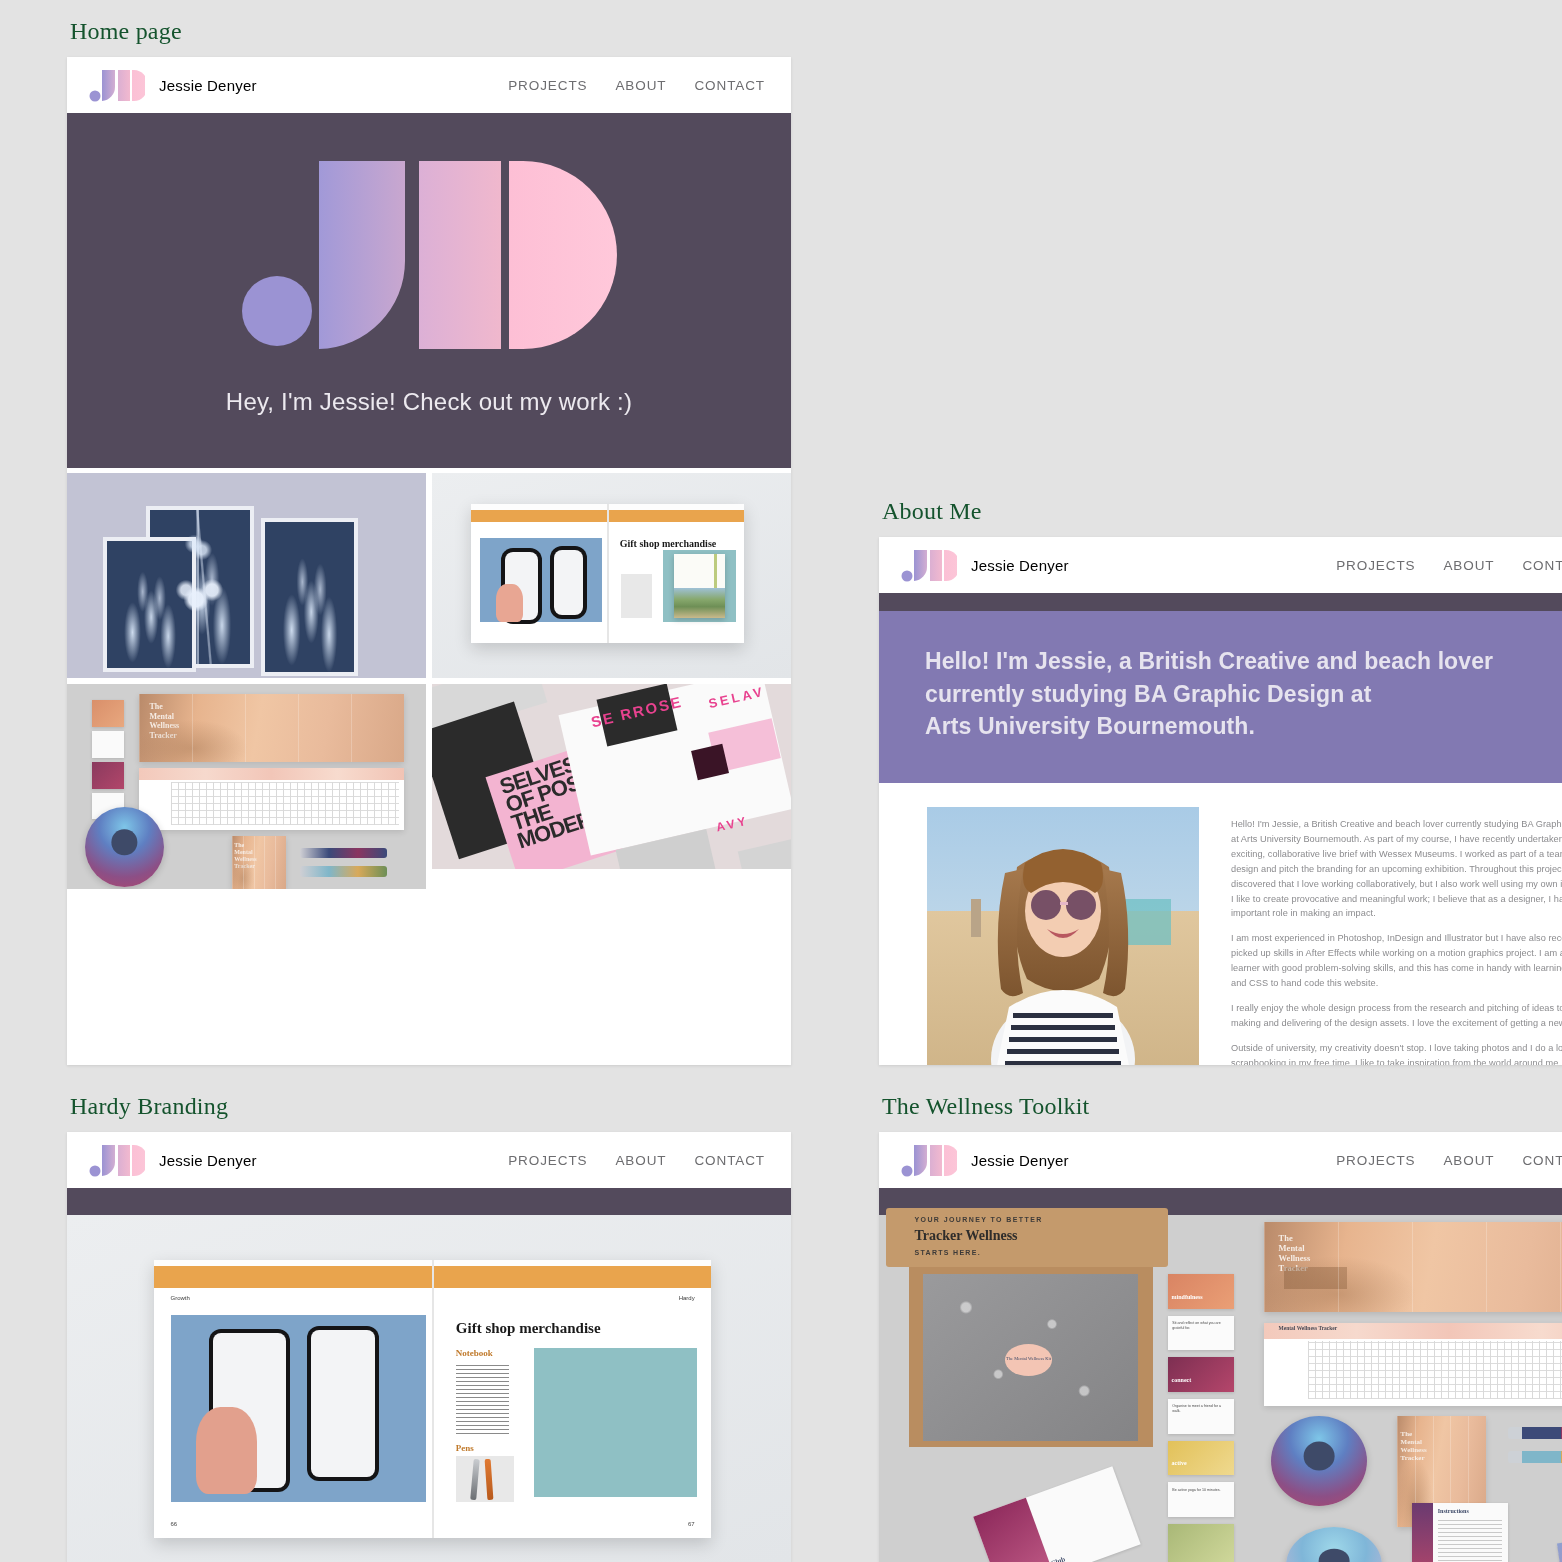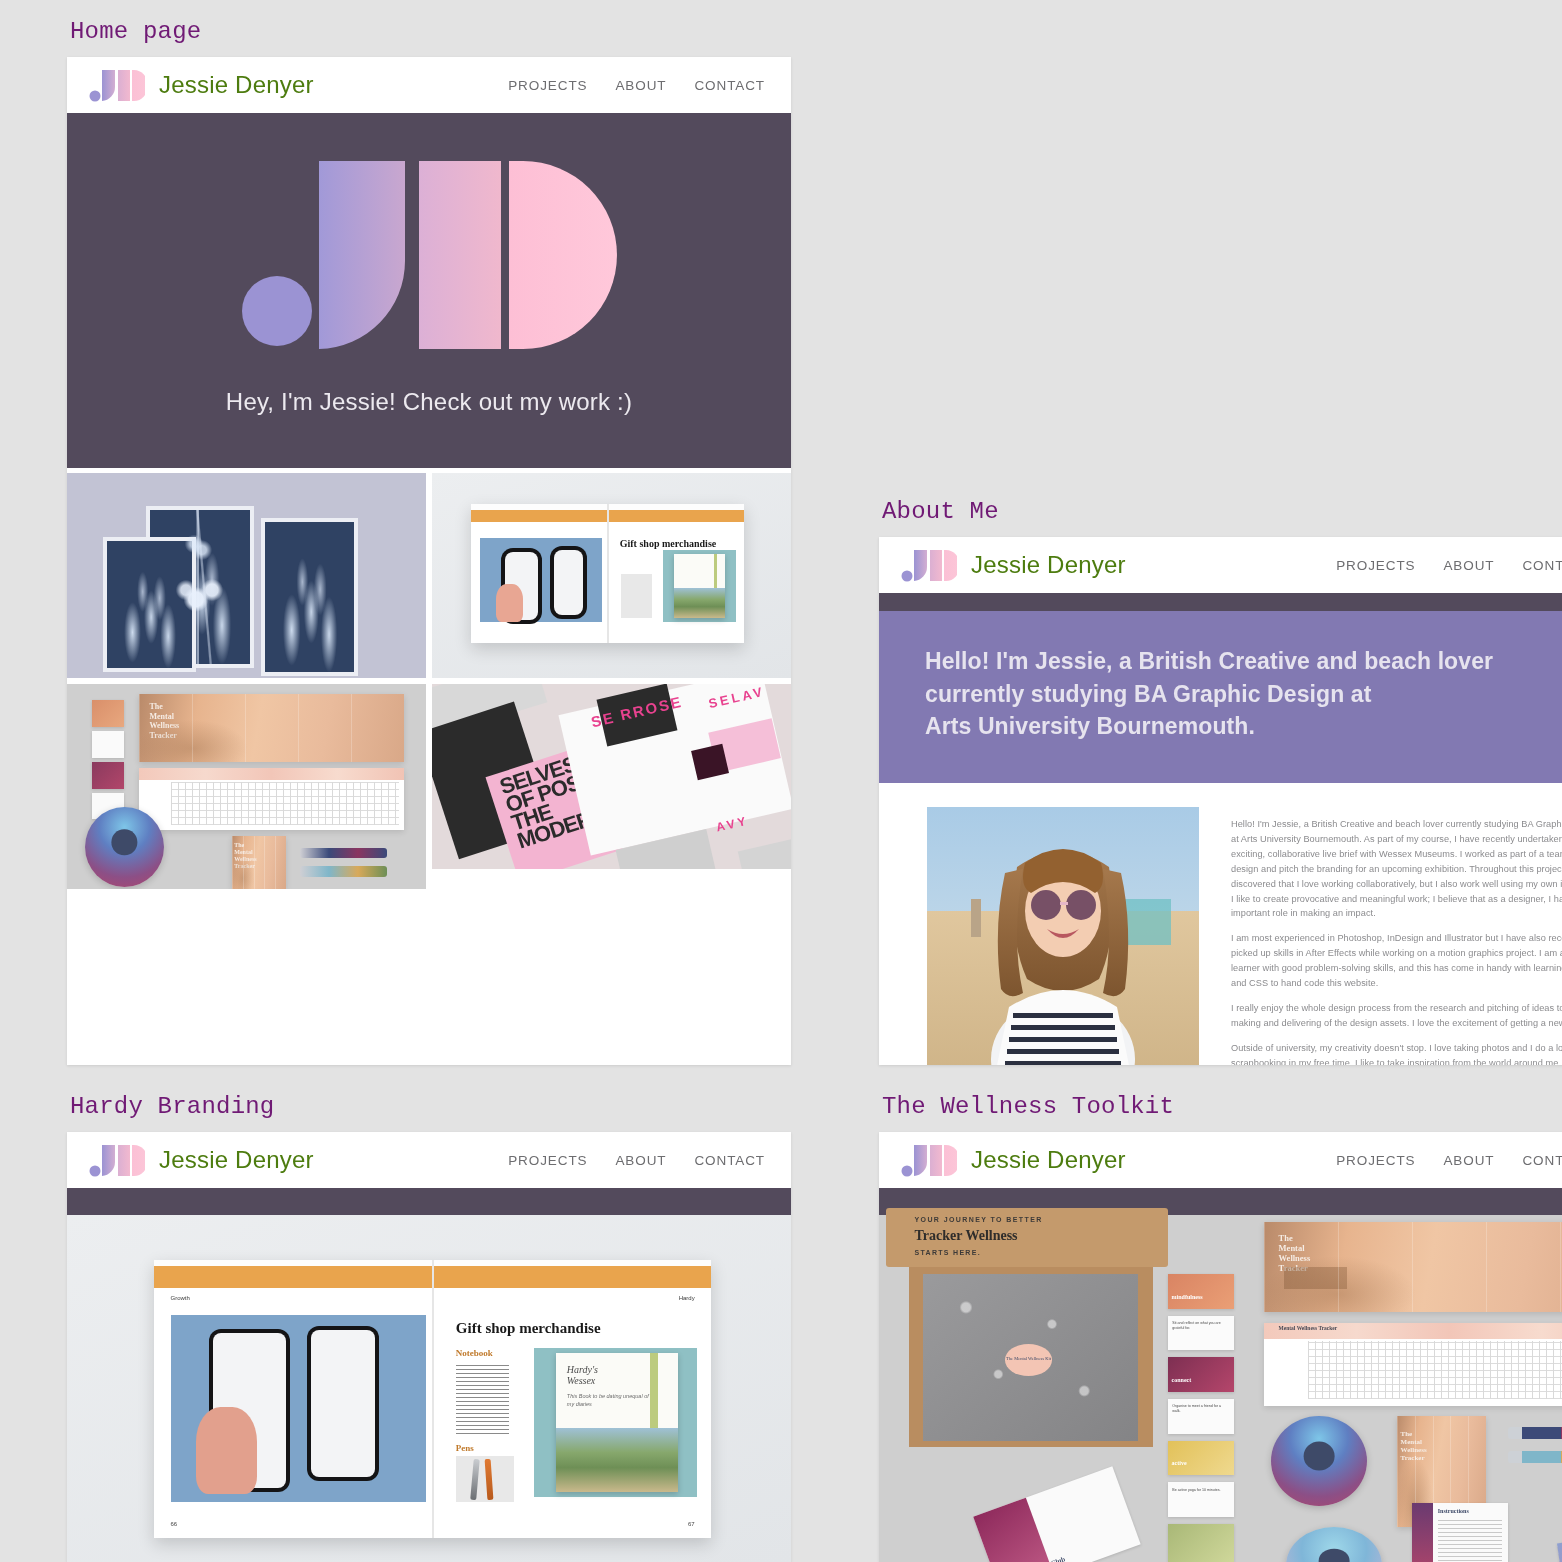--- a/index.html
+++ b/index.html
@@ -7,23 +7,23 @@
     width: 1562px; height: 1562px;
     background: #e3e3e3;
     font-family: "Liberation Sans", sans-serif;
     overflow: hidden;
   }
   .stage { position: relative; width: 1562px; height: 1562px; }
 
   .panel-label {
     position: absolute;
     font-size: 24px;
-    color: #701a75;
+    color: #14532d;
     letter-spacing: 0.2px;
-    font-family: Liberation Mono, monospace;
+    font-family: Liberation Serif, serif;
     white-space: nowrap;
   }
 
   .browser {
     position: absolute;
     background: #ffffff;
     overflow: hidden;
     box-shadow: 0 1px 3px rgba(0,0,0,0.10);
   }
 
@@ -45,22 +45,22 @@
     gap: 28px;
     padding-right: 8px;
   }
   .navlinks span {
     font-size: 13.5px;
     letter-spacing: 0.9px;
     color: #6d6d70;
     font-family: "Liberation Sans", sans-serif;
   }
   .brand-name {
-    font-size: 24px;
-    color: #4d7c0f;
+    font-size: 15px;
+    color: #000000;
     letter-spacing: 0.2px;
     font-family: "Liberation Sans", sans-serif;
   }
 
   
   .hero {
     background: #534a5c;
     position: relative;
     height: 355px;
   }
@@ -549,29 +549,20 @@
             <div class="hdr-serif" style="position:absolute; left:8%; top:30%; font-size:9px; color:#c07a2c; font-weight:bold;">Notebook</div>
             <div style="position:absolute; left:8%; top:36%; width:19%;
                         background:repeating-linear-gradient(0deg,#8a8a8a 0 1px, transparent 1px 4px);
                         height:26%;"></div>
             <div class="hdr-serif" style="position:absolute; left:8%; top:65%; font-size:9px; color:#c07a2c; font-weight:bold;">Pens</div>
             <div class="pens" style="left:8%; top:70%; width:21%; bottom:13%;">
               <div style="position:absolute; left:28%; top:6%; width:10%; height:88%; background:linear-gradient(180deg,#c9ccd0,#6b6f73); border-radius:2px; transform:rotate(5deg);"></div>
               <div style="position:absolute; left:52%; top:6%; width:10%; height:88%; background:linear-gradient(180deg,#e07a33,#b85a1c); border-radius:2px; transform:rotate(-4deg);"></div>
             </div>
             <div class="teal-block" style="left:36%; top:30%; right:5%; bottom:15%;"></div>
-            <div class="notebook" style="left:44%; top:32%; right:12%; bottom:17%;">
-              <div class="strap"></div>
-              <div class="cliff"></div>
-              <div class="hdr-serif" style="position:absolute; left:9%; top:9%; font-size:10px; color:#4c4c4c; font-style:italic; line-height:1.05;">
-                <span>Hardy's</span><br>
-                <span>Wessex</span>
-              </div>
-              <div style="position:absolute; left:9%; top:28%; right:18%; font-size:5.5px; color:#6b6b6b; font-style:italic; line-height:1.5;">This Book to be dating unequal of my diaries</div>
-            </div>
             <div style="position:absolute; right:6%; bottom:4%; font-size:6px; color:#444;">67</div>
           </div>
         </div>
       </div>
     </div>
   </div>
 
   <div class="panel-label" style="left:882px; top:1093px;">The Wellness Toolkit</div>
 
   <div class="browser" style="left:879px; top:1132px; width:740px; height:430px;">

